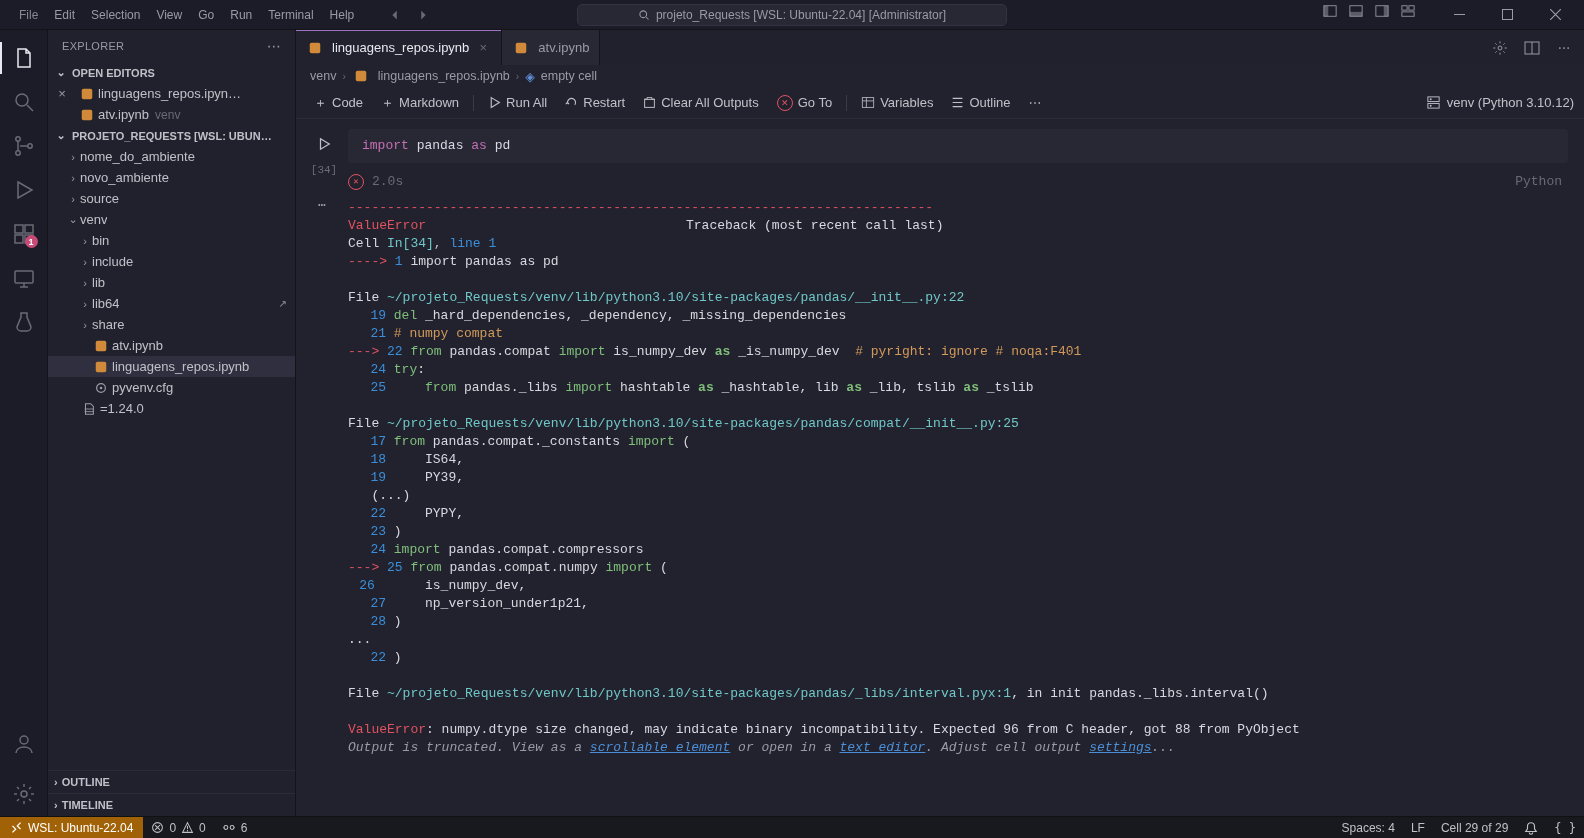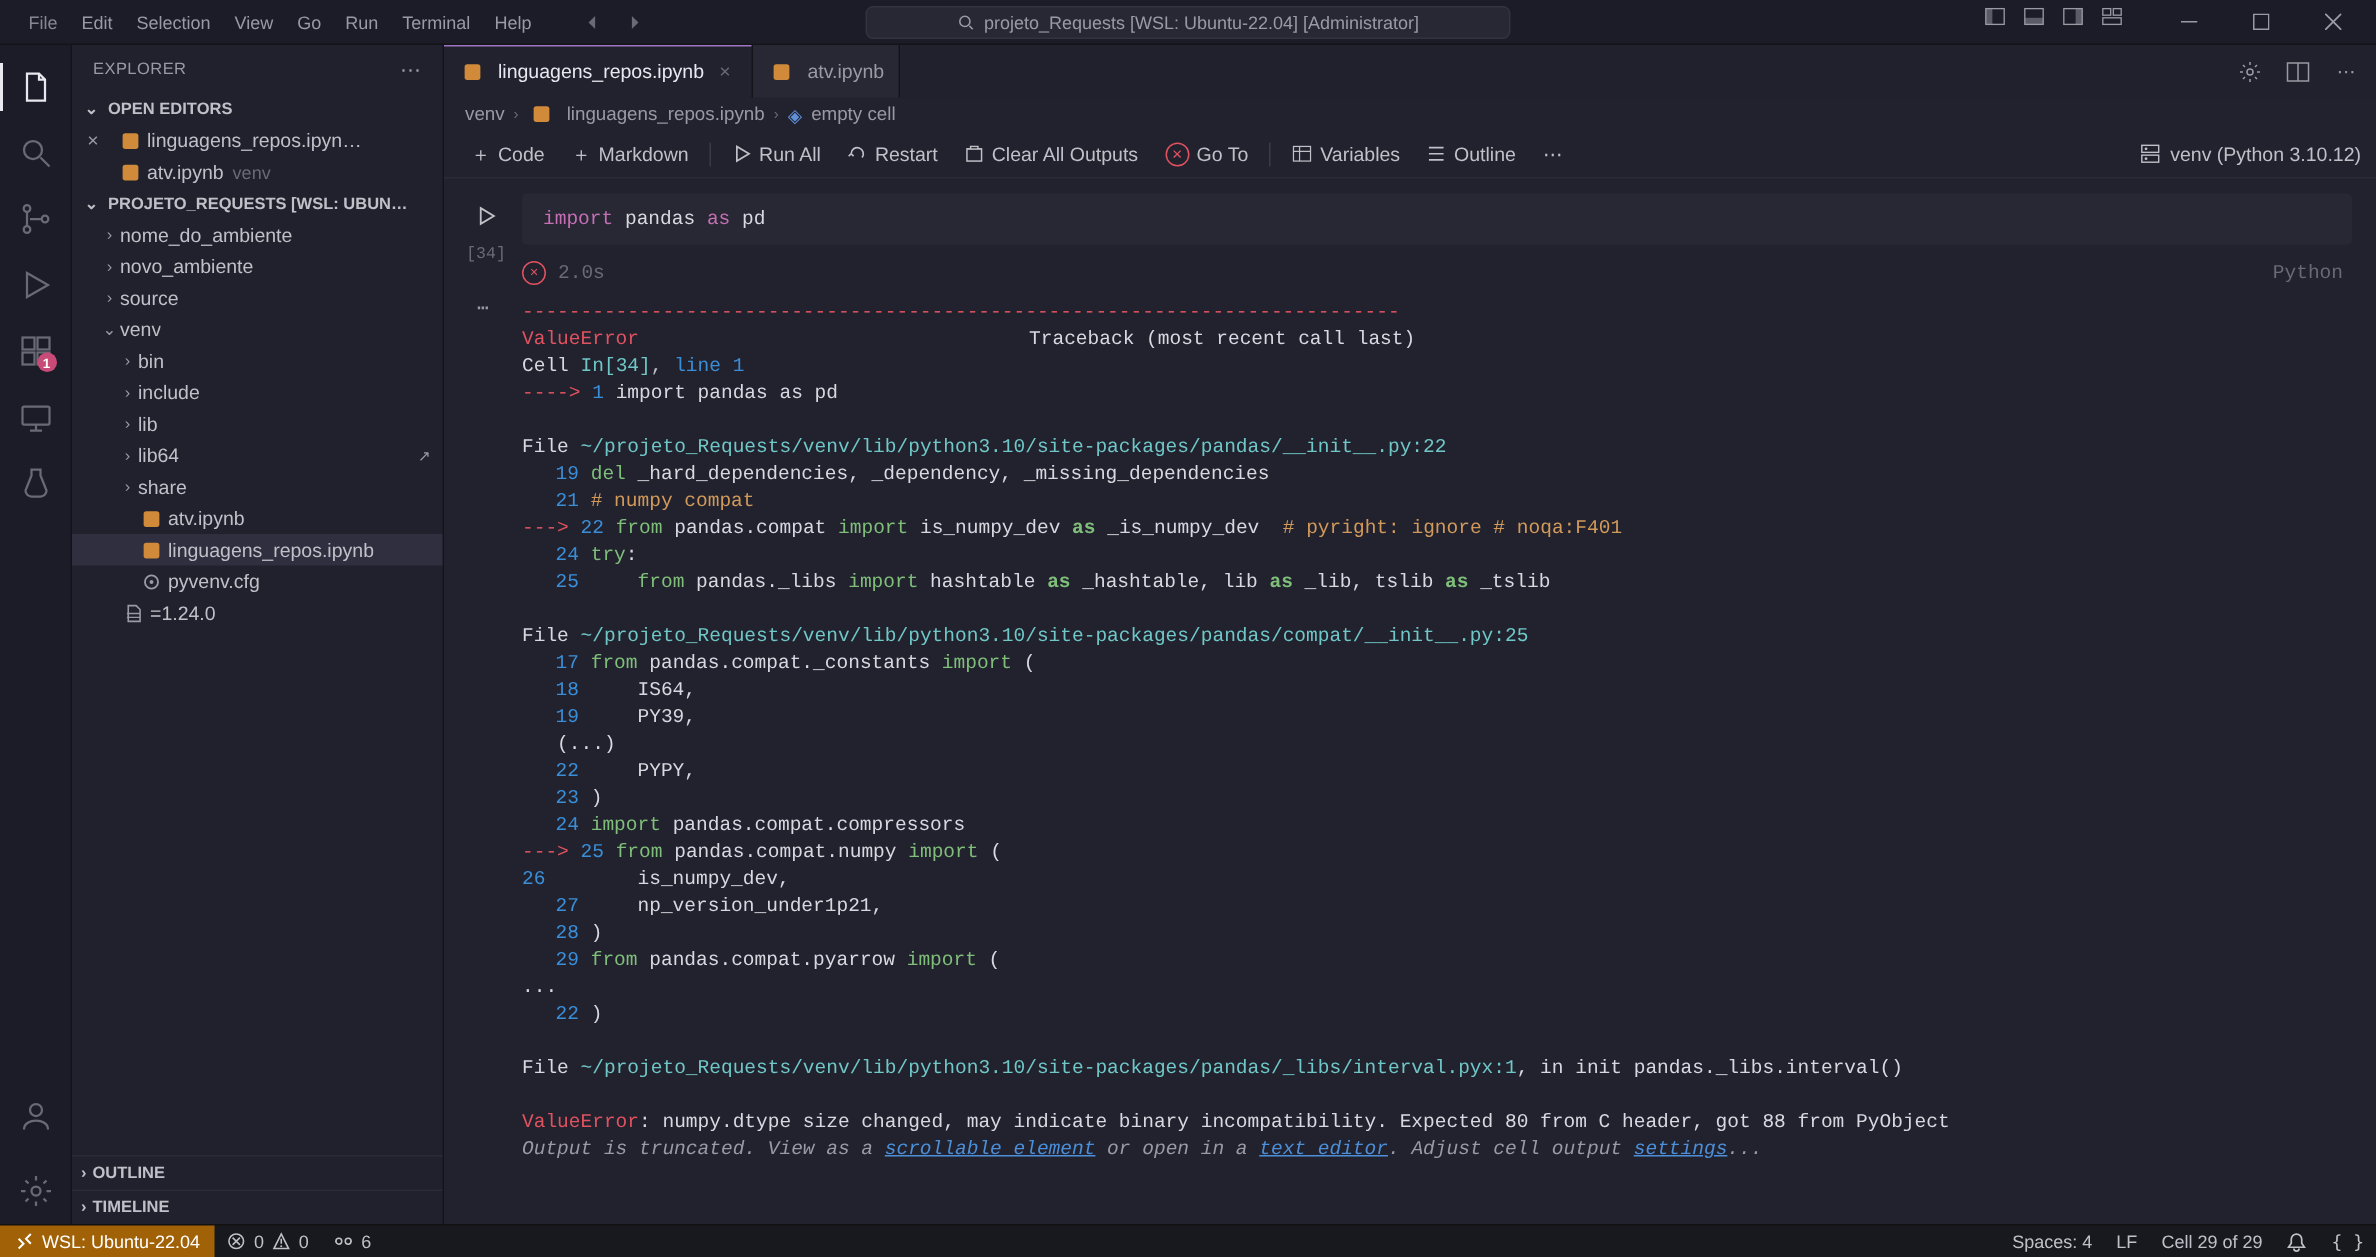--- a/index.html
+++ b/index.html
@@ -558,30 +558,29 @@
 <div class="code-line">&nbsp;</div>
 <div class="code-line"><span class="pyid">File </span><span class="file">~/projeto_Requests/venv/lib/python3.10/site-packages/pandas/compat/__init__.py:25</span></div>
 <div class="code-line"><span style="display:inline-block;width:38px;text-align:right"><span class="lnk">17</span></span><span> </span><span class="pykw">from</span><span class="pyid"> pandas.compat._constants </span><span class="pykw">import</span><span class="pyid"> (</span></div>
 <div class="code-line"><span style="display:inline-block;width:38px;text-align:right"><span class="lnk">18</span></span><span class="pyid">     IS64,</span></div>
 <div class="code-line"><span style="display:inline-block;width:38px;text-align:right"><span class="lnk">19</span></span><span class="pyid">     PY39,</span></div>
 <div class="code-line"><span class="pyid">   (...)</span></div>
 <div class="code-line"><span style="display:inline-block;width:38px;text-align:right"><span class="lnk">22</span></span><span class="pyid">     PYPY,</span></div>
 <div class="code-line"><span style="display:inline-block;width:38px;text-align:right"><span class="lnk">23</span></span><span class="pyid"> )</span></div>
 <div class="code-line"><span style="display:inline-block;width:38px;text-align:right"><span class="lnk">24</span></span><span> </span><span class="pykw">import</span><span class="pyid"> pandas.compat.compressors</span></div>
 <div class="code-line"><span class="arrow">---&gt; </span><span class="lnk">25</span><span> </span><span class="pykw">from</span><span class="pyid"> pandas.compat.numpy </span><span class="pykw">import</span><span class="pyid"> (</span></div>
-<div class="code-line"><span style="display:inline-block;width:38px;text-align:left"><span class="lnk">26</span></span><span class="pyid">     is_numpy_dev,</span></div>
+<div class="code-line"><span style="display:inline-block;width:38px;text-align:center"><span class="lnk">26</span></span><span class="pyid">     is_numpy_dev,</span></div>
 <div class="code-line"><span style="display:inline-block;width:38px;text-align:right"><span class="lnk">27</span></span><span class="pyid">     np_version_under1p21,</span></div>
 <div class="code-line"><span style="display:inline-block;width:38px;text-align:right"><span class="lnk">28</span></span><span class="pyid"> )</span></div>
-<div class="code-line"><span style="display:inline-block;width:38px;text-align:right"><span class="lnk">29</span></span><span> </span><span class="pykw">from</span><span class="pyid"> pandas.compat.pyarrow </span><span class="pykw">import</span><span class="pyid"> (</span></div>
 <div class="code-line"><span class="pyid">...</span></div>
 <div class="code-line"><span style="display:inline-block;width:38px;text-align:right"><span class="lnk">22</span></span><span class="pyid"> )</span></div>
 <div class="code-line">&nbsp;</div>
 <div class="code-line"><span class="pyid">File </span><span class="file">~/projeto_Requests/venv/lib/python3.10/site-packages/pandas/_libs/interval.pyx:1</span><span class="pyid">, in </span><span class="pyid" style="color:#d8d8e0">init pandas._libs.interval</span><span class="pyid">()</span></div>
 <div class="code-line">&nbsp;</div>
-<div class="code-line"><span class="err-name">ValueError</span><span class="pyid">: numpy.dtype size changed, may indicate binary incompatibility. Expected 80 from C header, got 88 from PyObject</span></div>
+<div class="code-line"><span class="err-name">ValueError</span><span class="pyid">: numpy.dtype size changed, may indicate binary incompatibility. Expected 96 from C header, got 88 from PyObject</span></div>
 <div class="code-line trunc"><span>Output is truncated. View as a </span><a>scrollable element</a><span> or open in a </span><a>text editor</a><span>. Adjust cell output </span><a>settings</a><span>...</span></div>
           </div>
         </div>
       </div>
     </div>
   </div>
 </div>
 
 <div class="statusbar">
   <div class="sb-seg remote">

